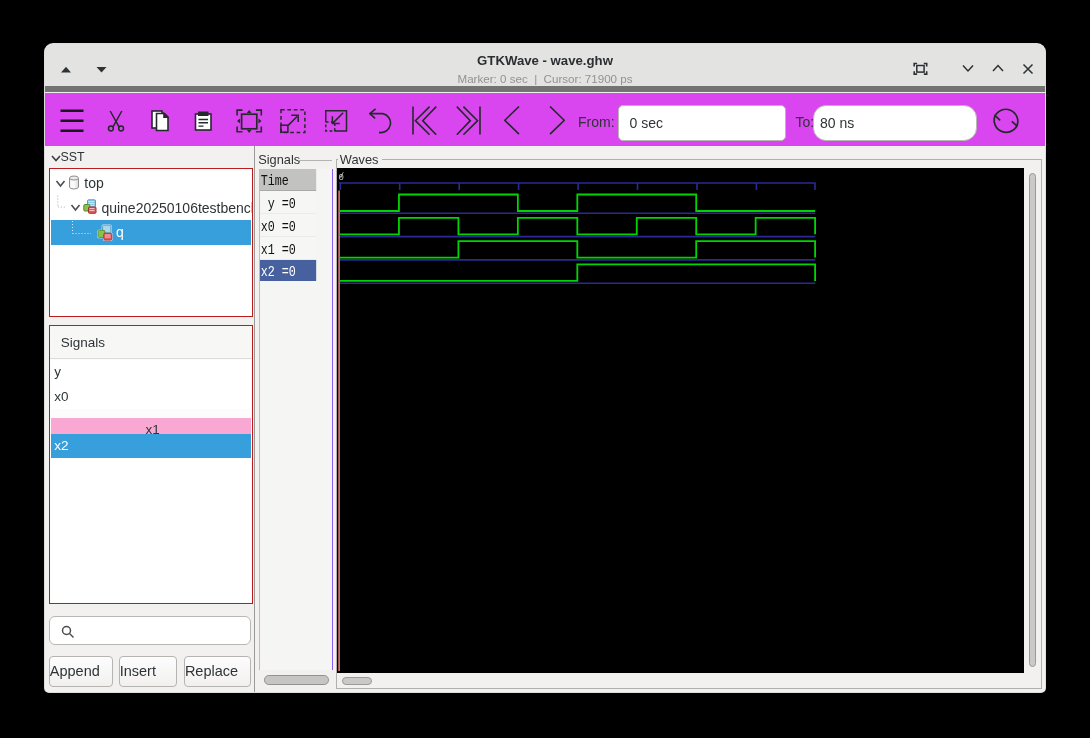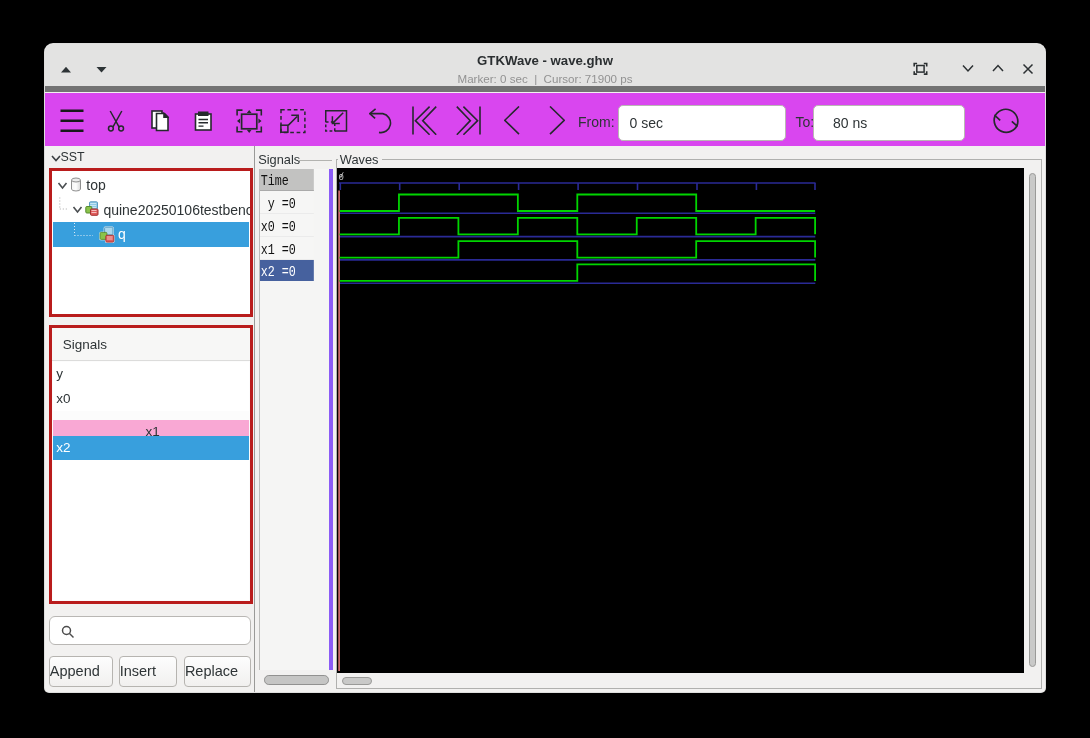--- a/index.html
+++ b/index.html
@@ -11,21 +11,21 @@
   
   #titlebar{position:absolute;left:0;top:0;width:100%;height:48px;background:#e3e3e2;border-bottom:6px solid #737373;}
   #title{position:absolute;left:0;top:9px;width:100%;text-align:center;font-size:13.2px;font-weight:bold;color:#2b2f31;}
   #subtitle{position:absolute;left:0;top:27.5px;width:100%;text-align:center;font-size:11.6px;color:#929292;}
   
   #toolbar{position:absolute;left:0;top:49px;width:100%;height:53px;background:#d946ef;}
   .tin{position:absolute;top:12px;height:36px;background:#fff;border:1px solid #b9b7b4;border-radius:5px;
        font-size:14px;color:#2e3436;line-height:34px;padding-left:11px;}
   .tlabel{position:absolute;top:20.5px;font-size:14px;color:#2e3436;}
   
-  .whitebox{position:absolute;background:#fff;border:3px solid #b91c1c;}
+  .whitebox{position:absolute;background:#fff;border:1px solid #b91c1c;}
   .treerow{position:absolute;left:1px;right:1px;height:24.6px;font-size:14px;}
   .listrow{position:absolute;left:1px;right:1px;height:24.5px;font-size:13.5px;line-height:24.5px;padding-left:3.5px;}
   .sel{background:#389fdd;color:#fff;}
   .btn{position:absolute;top:509.8px;height:31px;background:linear-gradient(#fdfdfd,#f1f0ef);
        border:1px solid #b6b4b0;border-radius:4px;font-size:14.5px;color:#2e3436;text-align:left;line-height:29px;}
   
   .mrow{position:absolute;left:0;width:100%;height:23.3px;font-family:"Liberation Mono",monospace;
         font-size:15px;font-weight:normal;line-height:28.6px;padding-left:1px;white-space:pre;transform:scaleX(0.78);transform-origin:0 50%;border-bottom:1px solid #ebebeb;background:#f6f6f5;color:#111;}
   .frlabel{position:absolute;font-size:12.8px;color:#2e3436;}
 </style>
@@ -132,21 +132,21 @@
     <svg class="abs" style="left:459px;top:13px" width="16" height="29" viewBox="0 0 16 29">
       <path d="M15 0.5 L0.8 14.3 L15 28.1" stroke="#25292c" stroke-width="1.6" fill="none"></path>
     </svg>
 
     <svg class="abs" style="left:503.6px;top:13px" width="16" height="29" viewBox="0 0 16 29">
       <path d="M1 0.5 L15.2 14.3 L1 28.1" stroke="#25292c" stroke-width="1.6" fill="none"></path>
     </svg>
     <div class="tlabel" style="left:533px">From:</div>
     <div class="tin" style="left:572.6px;width:168px;">0 sec</div>
     <div class="tlabel" style="left:750.5px">To:</div>
-    <div class="tin" style="left:768px;width:152px;padding-left:19px;">80 ns</div>
+    <div class="tin" style="left:768px;width:164px;padding-left:6px;border-radius:13px;">80 ns</div>
 
     <svg class="abs" style="left:947.5px;top:15px" width="26" height="26" viewBox="0 0 26 26">
       <g stroke="#25292c" stroke-width="1.7" fill="none">
         <path d="M1.72 8.7 A12 12 0 1 1 23.9 17.9 L18.8 13.3"></path>
         <path d="M24.28 16.9 A12 12 0 1 1 2.1 7.7 L7.2 12.3"></path>
       </g>
     </svg>
   </div>
 
   <div id="leftpanel" class="abs" style="left:0;top:102px;width:209px;height:546px;">
@@ -231,21 +231,21 @@
 
     <div class="btn" style="left:3.8px;width:64px;">Append</div>
     <div class="btn" style="left:73.7px;width:58px;">Insert</div>
     <div class="btn" style="left:138.9px;width:67px;">Replace</div>
   </div>
 
   <div id="midpanel" class="abs" style="left:209px;top:102px;width:83px;height:546px;border-left:1px solid #9a9a98;background:#f2f1f0;">
     <div class="frlabel" style="left:3.2px;top:6.4px;">Signals</div>
     <div class="abs" style="left:43px;top:13.5px;width:34px;height:1px;background:#b3b3b0;"></div>
 
-    <div class="abs" style="left:3.8px;top:23.4px;width:74px;height:501px;background:#f5f5f4;border-right:4px solid #8b5cf6;border-left:1px solid #bdbdbb;">
+    <div class="abs" style="left:3.8px;top:23.4px;width:74px;height:501px;background:#f5f5f4;border-right:1px solid #8b5cf6;border-left:1px solid #bdbdbb;">
       <div class="mrow" style="top:0;height:21.2px;line-height:25.7px;background:#c2c2c1;border-bottom:1px solid #aaa;">Time</div>
       <div class="mrow" style="top:21.2px;"> y =0</div>
       <div class="mrow" style="top:44.5px;">x0 =0</div>
       <div class="mrow" style="top:67.8px;">x1 =0</div>
       <div class="mrow" style="top:91.1px;height:21px;line-height:26px;background:#46619e;color:#fff;border-bottom:0;">x2 =0</div>
     </div>
 
     <div class="abs" style="left:9.2px;top:529.3px;width:64.5px;height:9.6px;background:#c5c5c4;border:1px solid #919190;border-radius:4.8px;"></div>
   </div>
 

